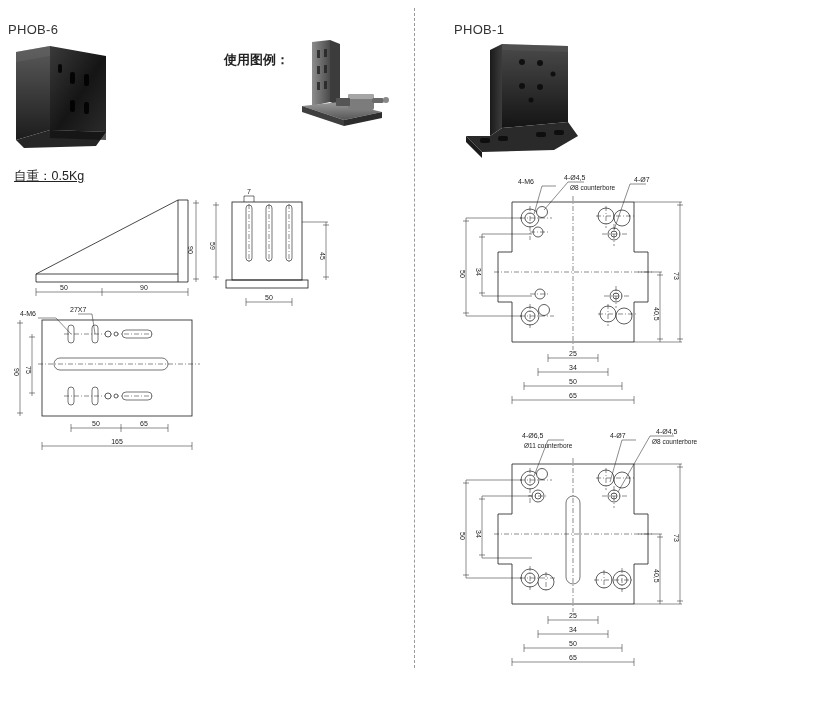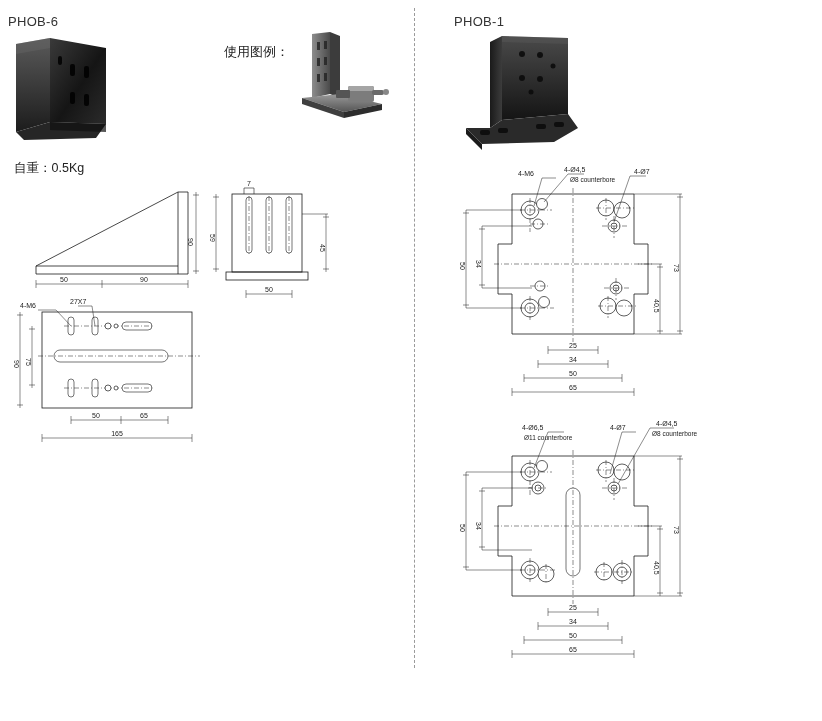--- a/index.html
+++ b/index.html
@@ -1,33 +1,33 @@
 <!DOCTYPE html>
 <html><head>
 <meta charset="utf-8">
 <style>
   html,body{margin:0;padding:0;}
   body{
     width:822px;height:721px;position:relative;background:#ffffff;
     font-family:"Liberation Sans", sans-serif;color:#1a1a1a;overflow:hidden;
   }
-  .panel{position:absolute;top:0;height:507px;}
+  .panel{position:absolute;top:8px;height:507px;}
   #left-panel{left:0;width:414px;}
   #right-panel{left:418px;width:404px;}
   .divider{
     position:absolute;left:414px;top:8px;width:0;height:660px;
     border-left:1px dashed #9a9a9a;
   }
   .title{
     position:absolute;font-size:13px;color:#333;letter-spacing:.3px;
   }
   #title-left{left:8px;top:14px;}
   #title-right{left:36px;top:14px;}
-  .weight-label{position:absolute;left:14px;top:160px;font-size:12.5px;color:#222;}
-  .usage-label{position:absolute;left:224px;top:43px;font-size:13px;font-weight:normal;color:#222;text-align:right;}
+  .weight-label{position:absolute;left:14px;top:160px;font-size:12.5px;color:#222;text-decoration:underline;}
+  .usage-label{position:absolute;left:224px;top:43px;font-size:13px;font-weight:bold;color:#222;text-align:right;}
 
   
   .photo{position:absolute;}
   #photo-bracket-left{left:10px;top:36px;width:118px;height:112px;}
   #photo-usage{left:286px;top:28px;width:110px;height:100px;}
   #photo-bracket-right{left:40px;top:32px;width:138px;height:122px;}
 
   svg{display:block;overflow:visible;}
   .ln{stroke:#1a1a1a;stroke-width:.8;fill:none;}
   .ln-thin{stroke:#1a1a1a;stroke-width:.6;fill:none;}

